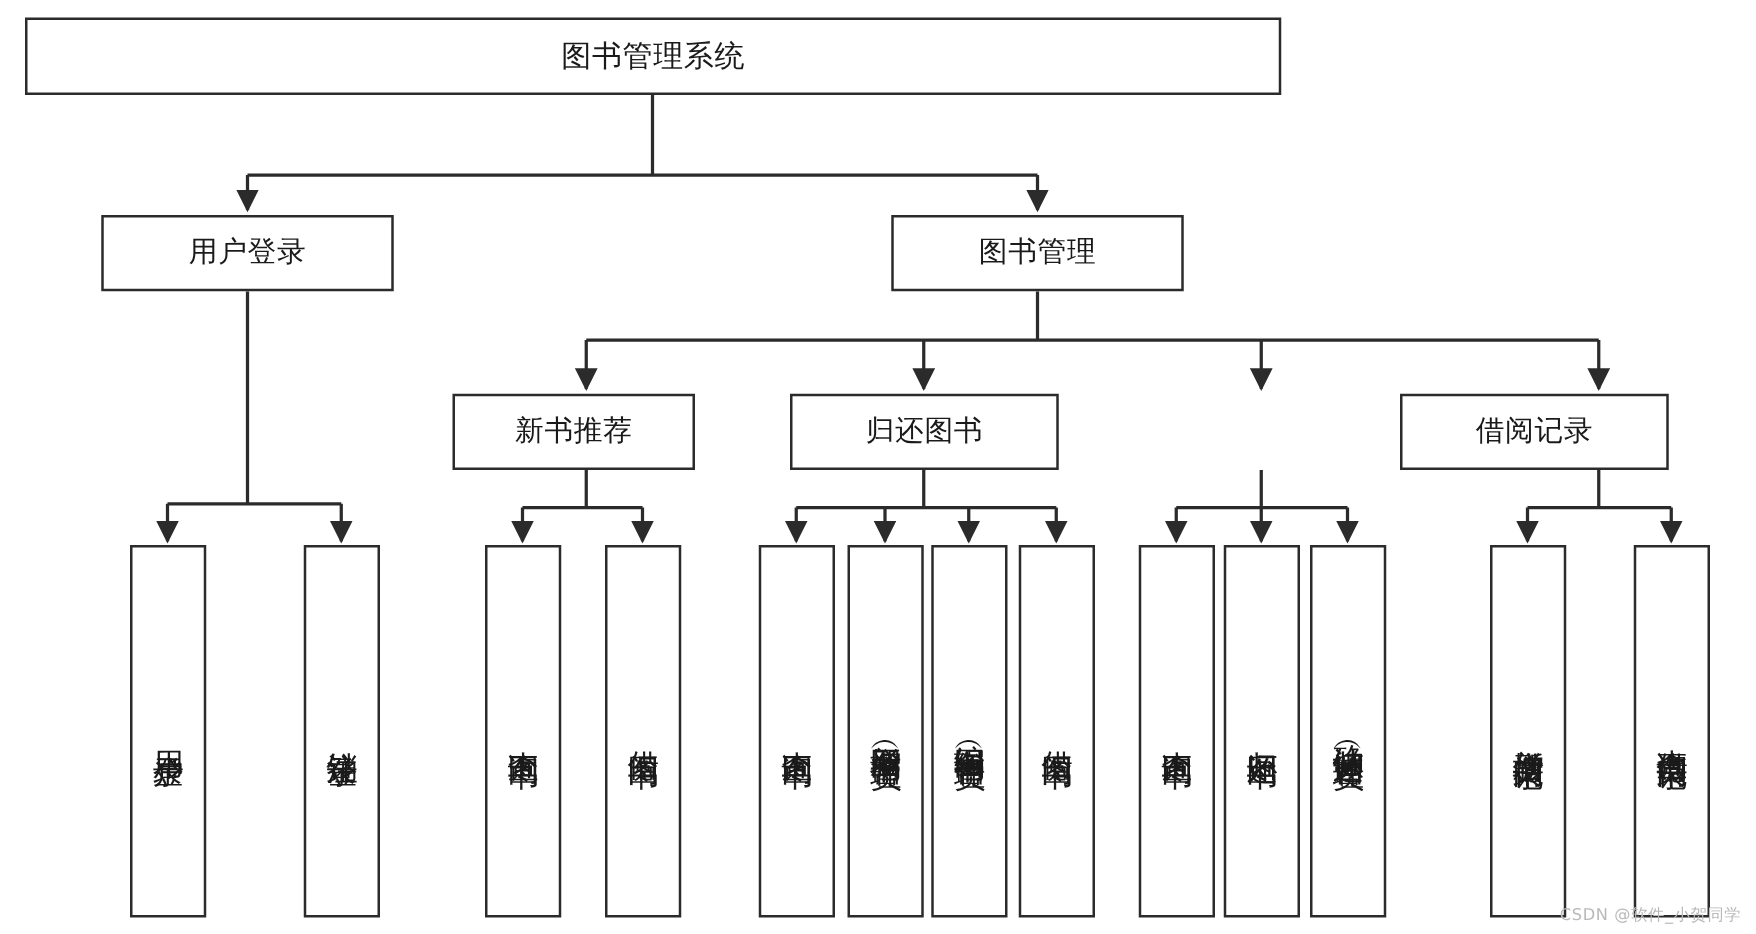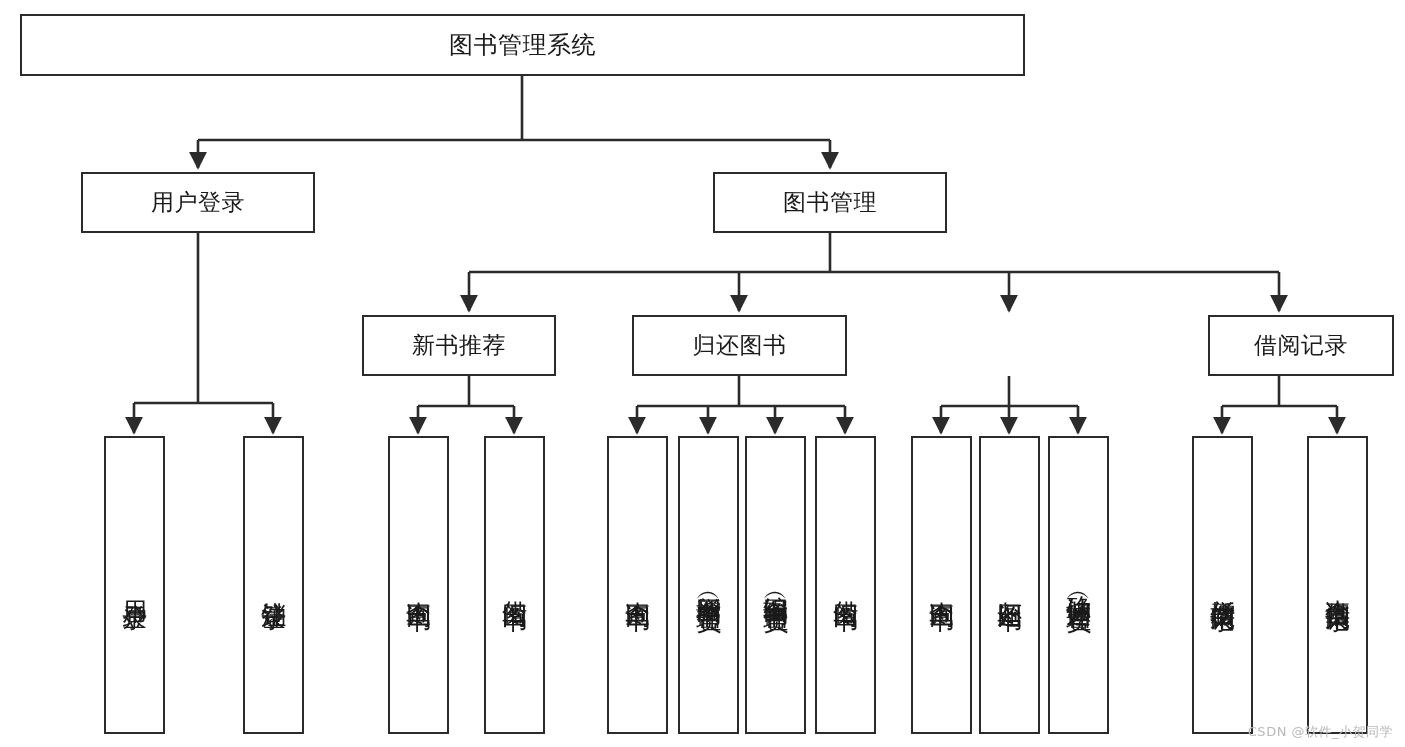--- a/index.html
+++ b/index.html
@@ -138,21 +138,21 @@
   <div class="node h" style="left:713px; top:172px; width:234px; height:61px;">
     <span>图书管理</span>
   </div>
 
   <div class="node h" style="left:362px; top:315px; width:194px; height:61px;">
     <span>新书推荐</span>
   </div>
   <div class="node h" style="left:632px; top:315px; width:215px; height:61px;">
     <span>归还图书</span>
   </div>
-  <div class="node h" style="left:1208px; top:315px; width:186px; height:61px;">
+  <div class="node h" style="left:1120px; top:315px; width:215px; height:61px;">
     <span>借阅记录</span>
   </div>
 
   <div class="node v" style="left:104px; top:436px; width:61px; height:298px;">
     <span class="vtext">用户登录</span>
   </div>
   <div class="node v" style="left:243px; top:436px; width:61px; height:298px;">
     <span class="vtext">注销登录</span>
   </div>
 

